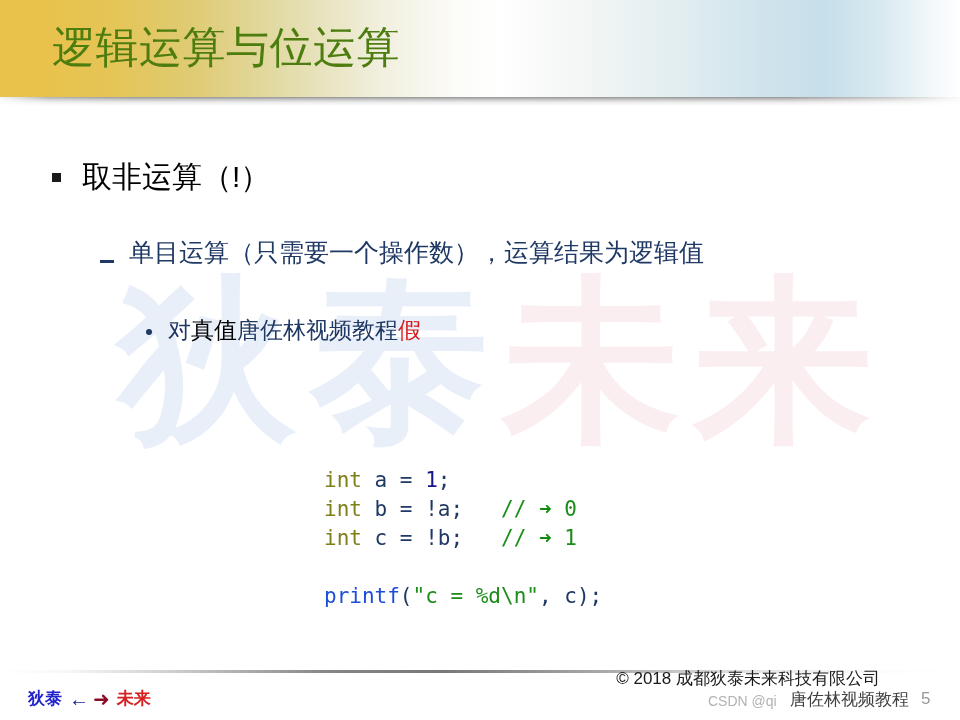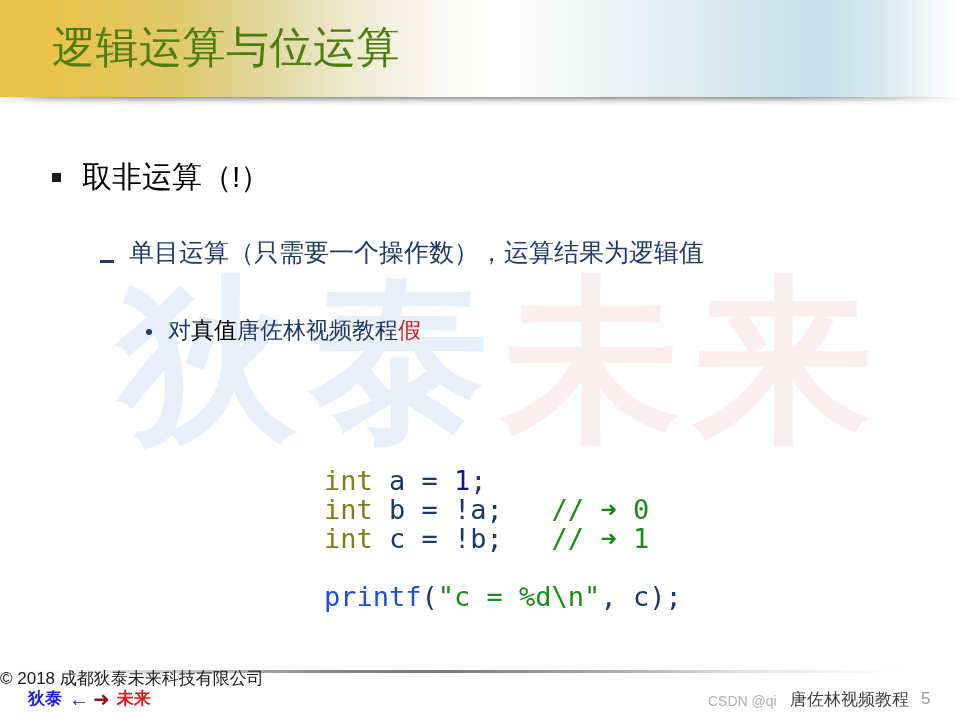--- a/index.html
+++ b/index.html
@@ -176,21 +176,21 @@
     line-height: 34px;
     color: #1f3864;
   }
 
   
   .code-block {
     position: absolute;
     left: 324px;
     top: 466px;
     font-family: "DejaVu Sans Mono", "Liberation Mono", monospace;
-    font-size: 27px;
+    font-size: 21px;
     line-height: 29px;
     white-space: pre;
   }
   .code-line { white-space: pre; }
   .code-line.spacer { height: 29px; }
   .k-type    { color: #7f7f1a; }
   .k-num     { color: #14148c; }
   .k-fn      { color: #1d4ed8; }
   .k-str     { color: #1a8c1a; }
   .k-comment { color: #1a8c1a; }
@@ -228,21 +228,21 @@
   .fb-blue { color: #2222cc; font-weight: 700; }
   .fb-red  { color: #d62020; font-weight: 700; }
   .fb-arrow-l { color: #12129e; font-size: 20px; font-weight: 700; margin: 0 2px 0 7px; }
   .fb-arrow-r { color: #8b0c24; font-size: 20px; font-weight: 700; margin: 0 7px 0 2px; }
 
   .footer-copy {
     position: absolute;
     left: 0;
     top: 667px;
     width: 880px;
-    text-align: left;
+    text-align: right;
     font-size: 17px;
     line-height: 24px;
     color: #1a1a1a;
     white-space: nowrap;
   }
 
   .csdn-watermark {
     position: absolute;
     left: 708px;
     top: 690px;

